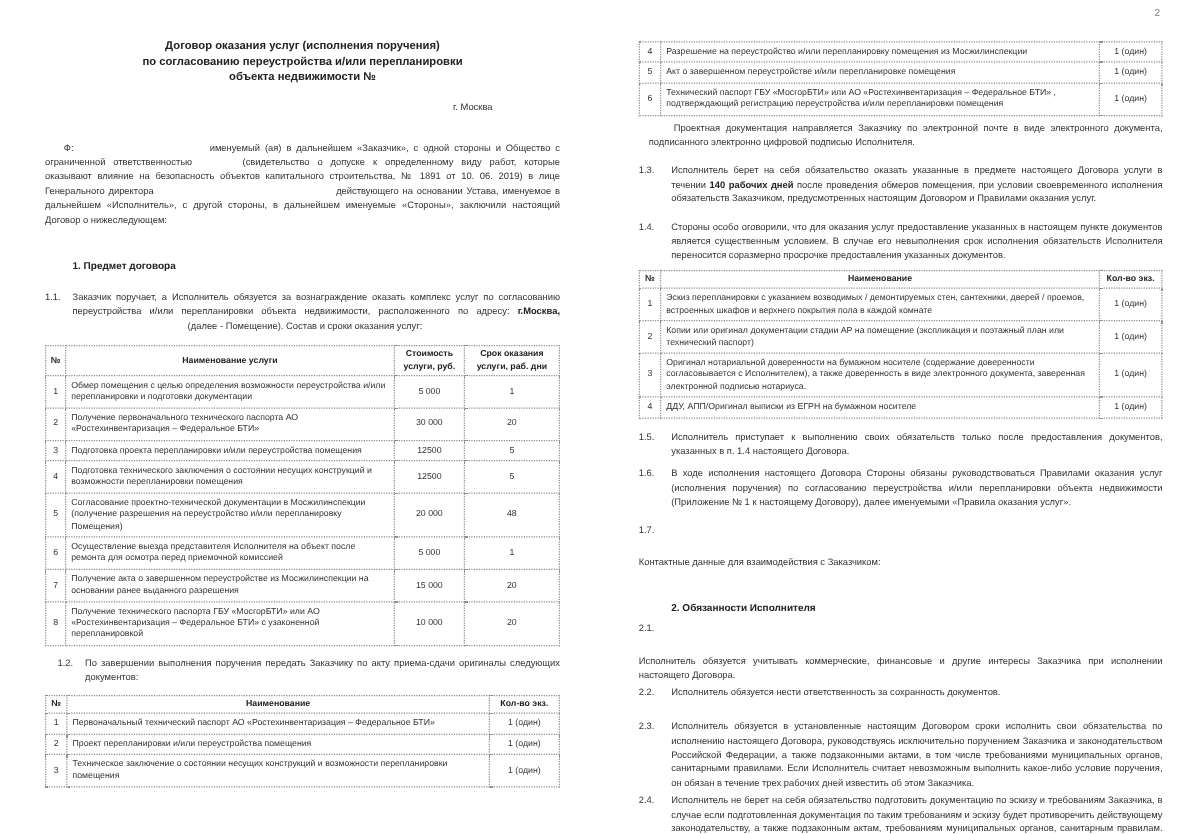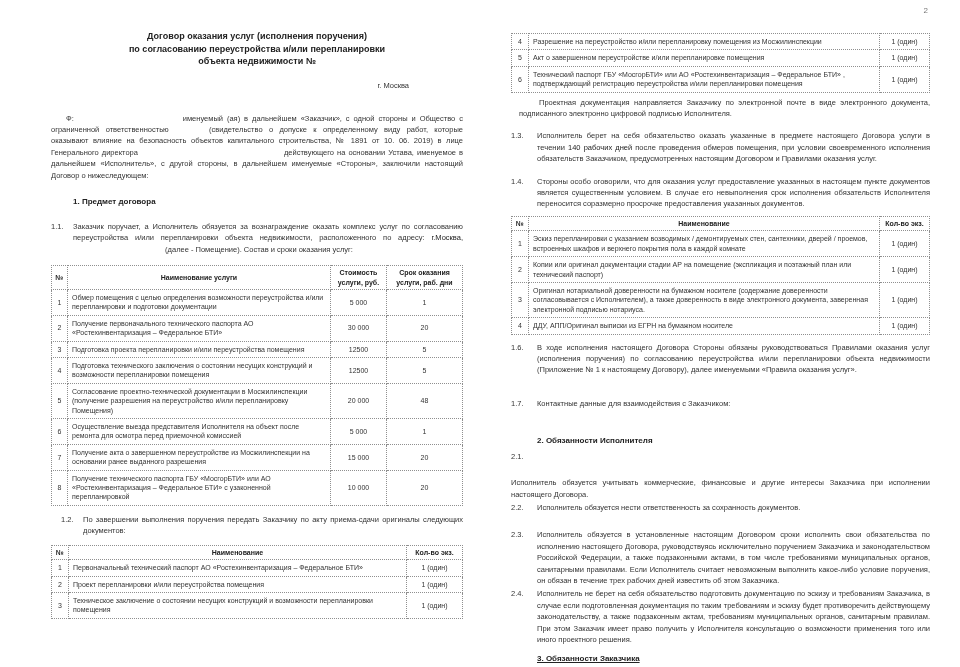--- a/index.html
+++ b/index.html
@@ -3,40 +3,40 @@
 <meta charset="utf-8">
 <style>
   * { box-sizing: border-box; }
   html,body { margin:0; padding:0; }
   body {
     width:960px; height:667px; position:relative; overflow:hidden;
     background:#ffffff; color:#333;
     font-family:"Liberation Sans", sans-serif;
   }
   .page { position:absolute; top:0; height:667px; background:#fff; }
-  #page1 { left:16px; width:480px; padding:30px 33px 0 35px; }
+  #page1 { left:1px; width:480px; padding:30px 33px 0 35px; }
   #page2 { left:480px; width:480px; padding:33px 30px 0 31px; }
 
   .doc-title { text-align:center; font-weight:bold; font-size:9px; line-height:12.5px; color:#222; }
   .city-line { text-align:right; padding-right:54px; font-size:7.5px; margin-top:13px; }
 
   .p { font-size:7.5px; line-height:11.4px; text-align:justify; }
   .indent { text-indent:15px; }
   .intro { margin-top:23px; }
   .gap-name { display:inline-block; width:105px; }
   .gap-ooo { display:inline-block; width:34px; }
   .gap-dir { display:inline-block; width:143px; }
   .gap-addr { display:inline-block; width:90px; }
 
-  .sec-heading { font-weight:bold; font-size:8px; color:#222; margin-top:16px; margin-left:22px; }
+  .sec-heading { font-weight:bold; font-size:8px; color:#222; margin-top:27px; margin-left:22px; }
   .clause { display:flex; margin-top:11px; }
   .clause .num { flex:0 0 22px; font-size:7.5px; line-height:11.4px; }
   .clause .txt { flex:1; font-size:7.5px; line-height:11.4px; text-align:justify; }
   #page2 .clause .num { flex:0 0 26px; }
-  .b { font-weight:normal; color:#222; }
+  .b { font-weight:bold; color:#222; }
 
   table { border-collapse:collapse; width:100%; table-layout:fixed;
           font-size:7px; line-height:9.4px; margin-top:10px; }
   th, td { border:1px dotted #8f8f8f; padding:3px 4px; vertical-align:middle; }
   th { font-weight:bold; text-align:center; color:#222; padding:2px 3px; }
   td.c { text-align:center; }
   td.name { text-align:left; }
 
   .para-edoc { margin-top:4px; text-indent:20px; margin-left:8px; }
   .sec2 { margin-top:27px; margin-left:26px; }
@@ -235,25 +235,29 @@
       <td class="c">1 (один)</td>
     </tr>
     <tr>
       <td class="c">4</td>
       <td class="name">ДДУ, АПП/Оригинал выписки из ЕГРН на бумажном носителе</td>
       <td class="c">1 (один)</td>
     </tr>
   </tbody>
     </table>
 
+  <div class="clause" style="margin-top:9px;">
+    <span class="num">1.5.</span>
+    <span class="txt">Исполнитель приступает к выполнению своих обязательств только после предоставления документов, указанных в п. 1.4 настоящего Договора.</span>
+  </div>
   <div class="clause" style="margin-top:7px;">
     <span class="num">1.6.</span>
     <span class="txt">В ходе исполнения настоящего Договора Стороны обязаны руководствоваться Правилами оказания услуг (исполнения поручения) по согласованию переустройства и/или перепланировки объекта недвижимости (Приложение № 1 к настоящему Договору), далее именуемыми «Правила оказания услуг».</span>
   </div>
-  <div class="clause" style="margin-top:22px;">
+  <div class="clause" style="margin-top:10px;flex-direction:column;">
     <span class="num">1.7.</span>
     <span class="txt">Контактные данные для взаимодействия с Заказчиком:</span>
   </div>
 
   <div class="sec-heading sec2">2. Обязанности Исполнителя</div>
 
   <div class="clause" style="margin-top:6px;flex-direction:column;">
     <span class="num">2.1.</span>
     <span class="txt">Исполнитель обязуется учитывать коммерческие, финансовые и другие интересы Заказчика при исполнении настоящего Договора.</span>
   </div>

